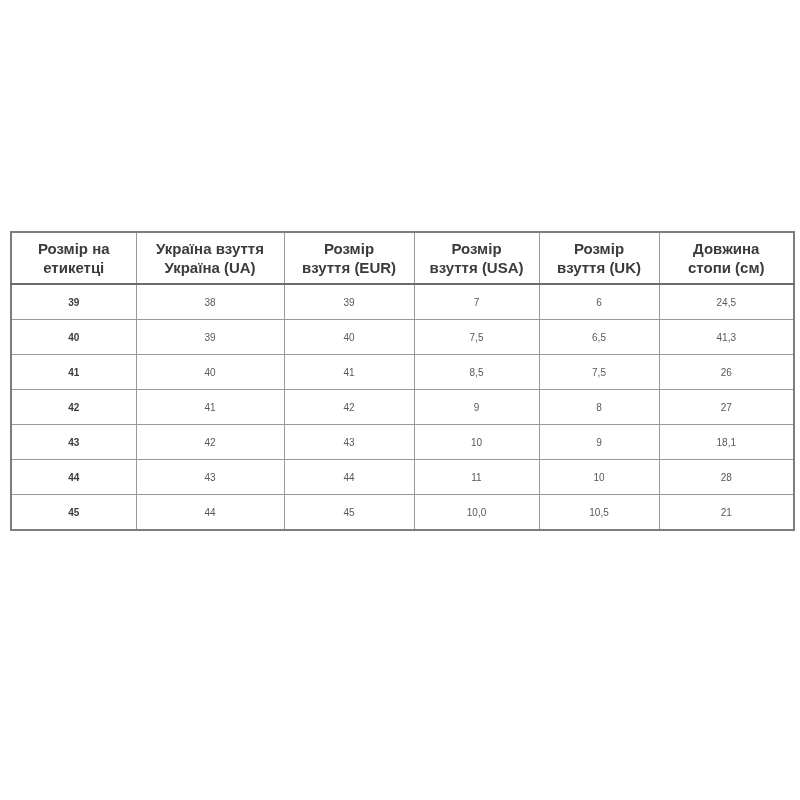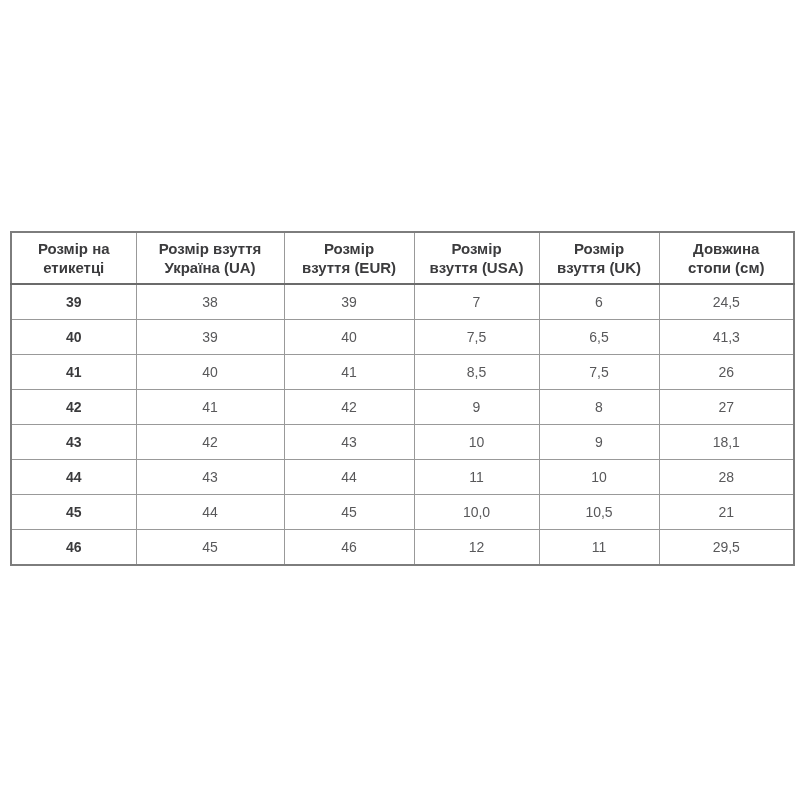--- a/index.html
+++ b/index.html
@@ -37,21 +37,21 @@
   table.size-table thead th {
     height: 50px;
     font-size: 15px;
     font-weight: bold;
     color: #3b3b3d;
     line-height: 19px;
     border-bottom: 2px solid #6b6b6b;
   }
   table.size-table tbody td {
     height: 34px;
-    font-size: 14px;
+    font-size: 10px;
     color: #58585a;
   }
   table.size-table tbody td:first-child {
     font-weight: bold;
     color: #3b3b3d;
   }
   .hline { display: block; }
   
   col.c1 { width: 125px; }
   col.c2 { width: 148px; }
@@ -73,21 +73,21 @@
         <col class="c5">
         <col class="c6">
     </colgroup>
     <thead>
       <tr>
         <th>
           <span class="hline">Розмір на</span>
           <span class="hline">етикетці</span>
         </th>
         <th>
-          <span class="hline">Розмір взуття</span>
+          <span class="hline">Україна взуття</span>
           <span class="hline">Україна (UA)</span>
         </th>
         <th>
           <span class="hline">Розмір</span>
           <span class="hline">взуття (EUR)</span>
         </th>
         <th>
           <span class="hline">Розмір</span>
           <span class="hline">взуття (USA)</span>
         </th>
@@ -158,23 +158,15 @@
 
   <tr>
     <td>45</td>
     <td>44</td>
     <td>45</td>
     <td>10,0</td>
     <td>10,5</td>
     <td>21</td>
   </tr>
 
-  <tr>
-    <td>46</td>
-    <td>45</td>
-    <td>46</td>
-    <td>12</td>
-    <td>11</td>
-    <td>29,5</td>
-  </tr>
 </tbody>
   </table>
 </div>
 
 </body></html>

